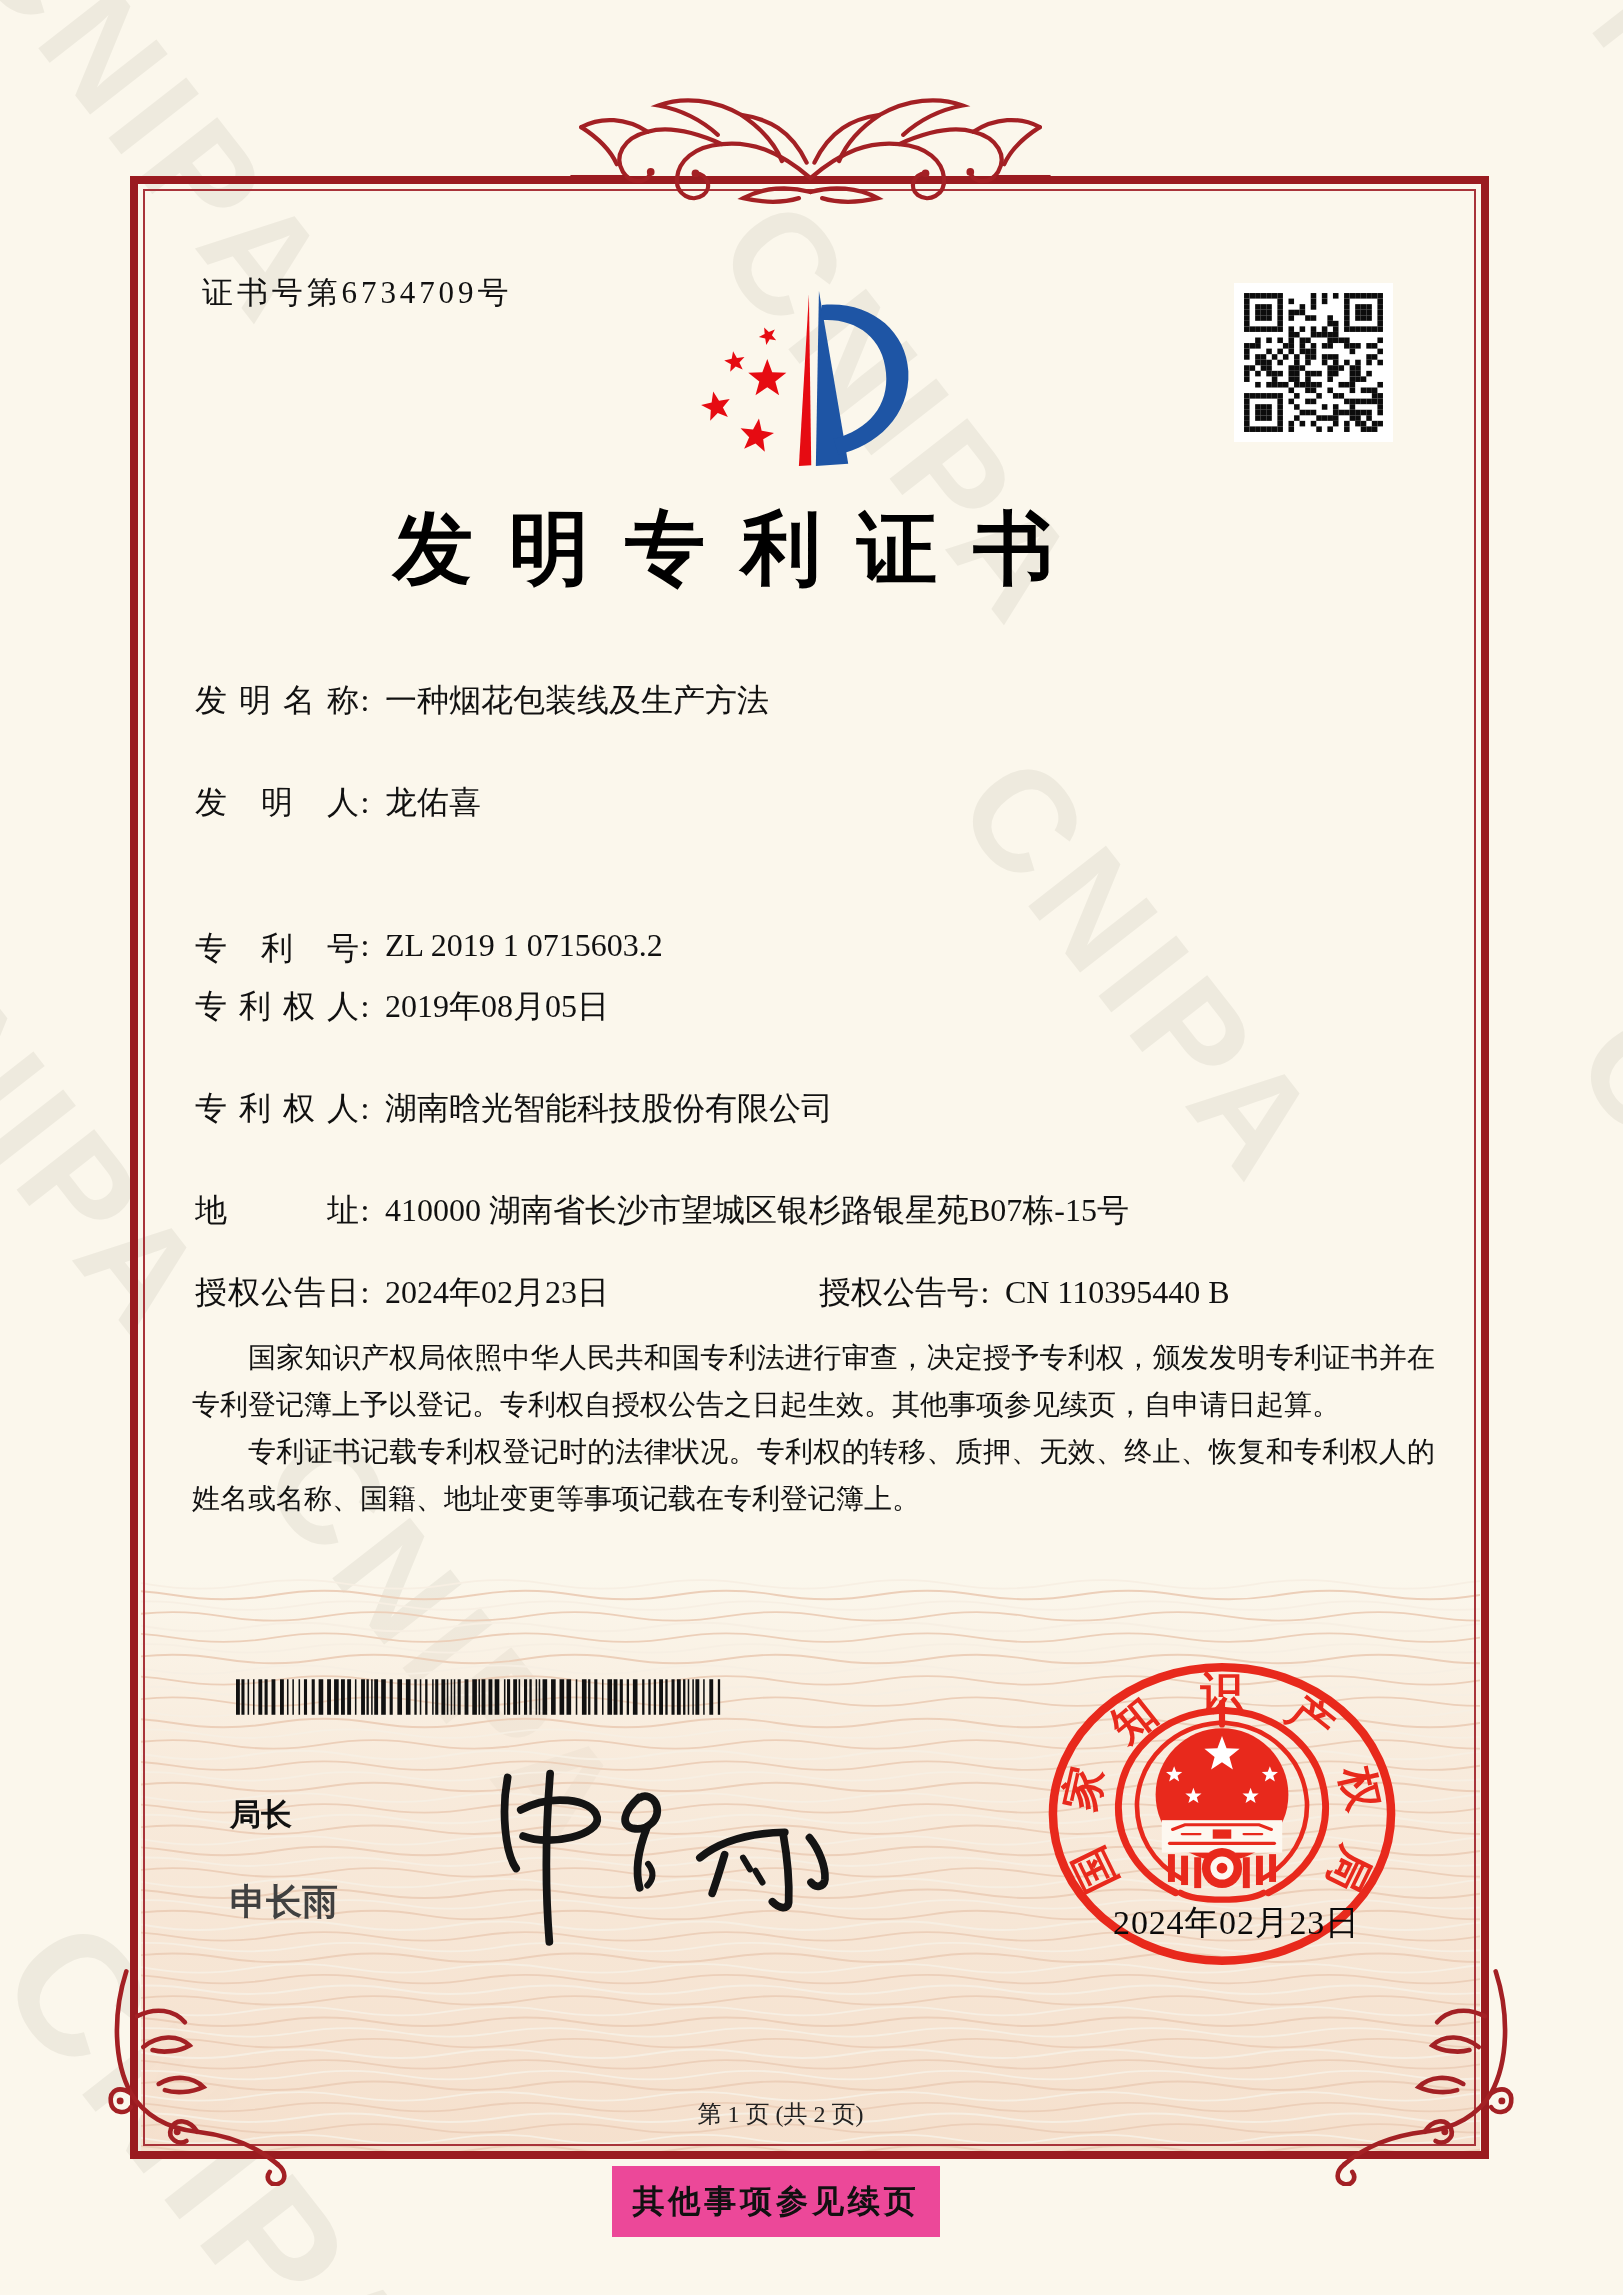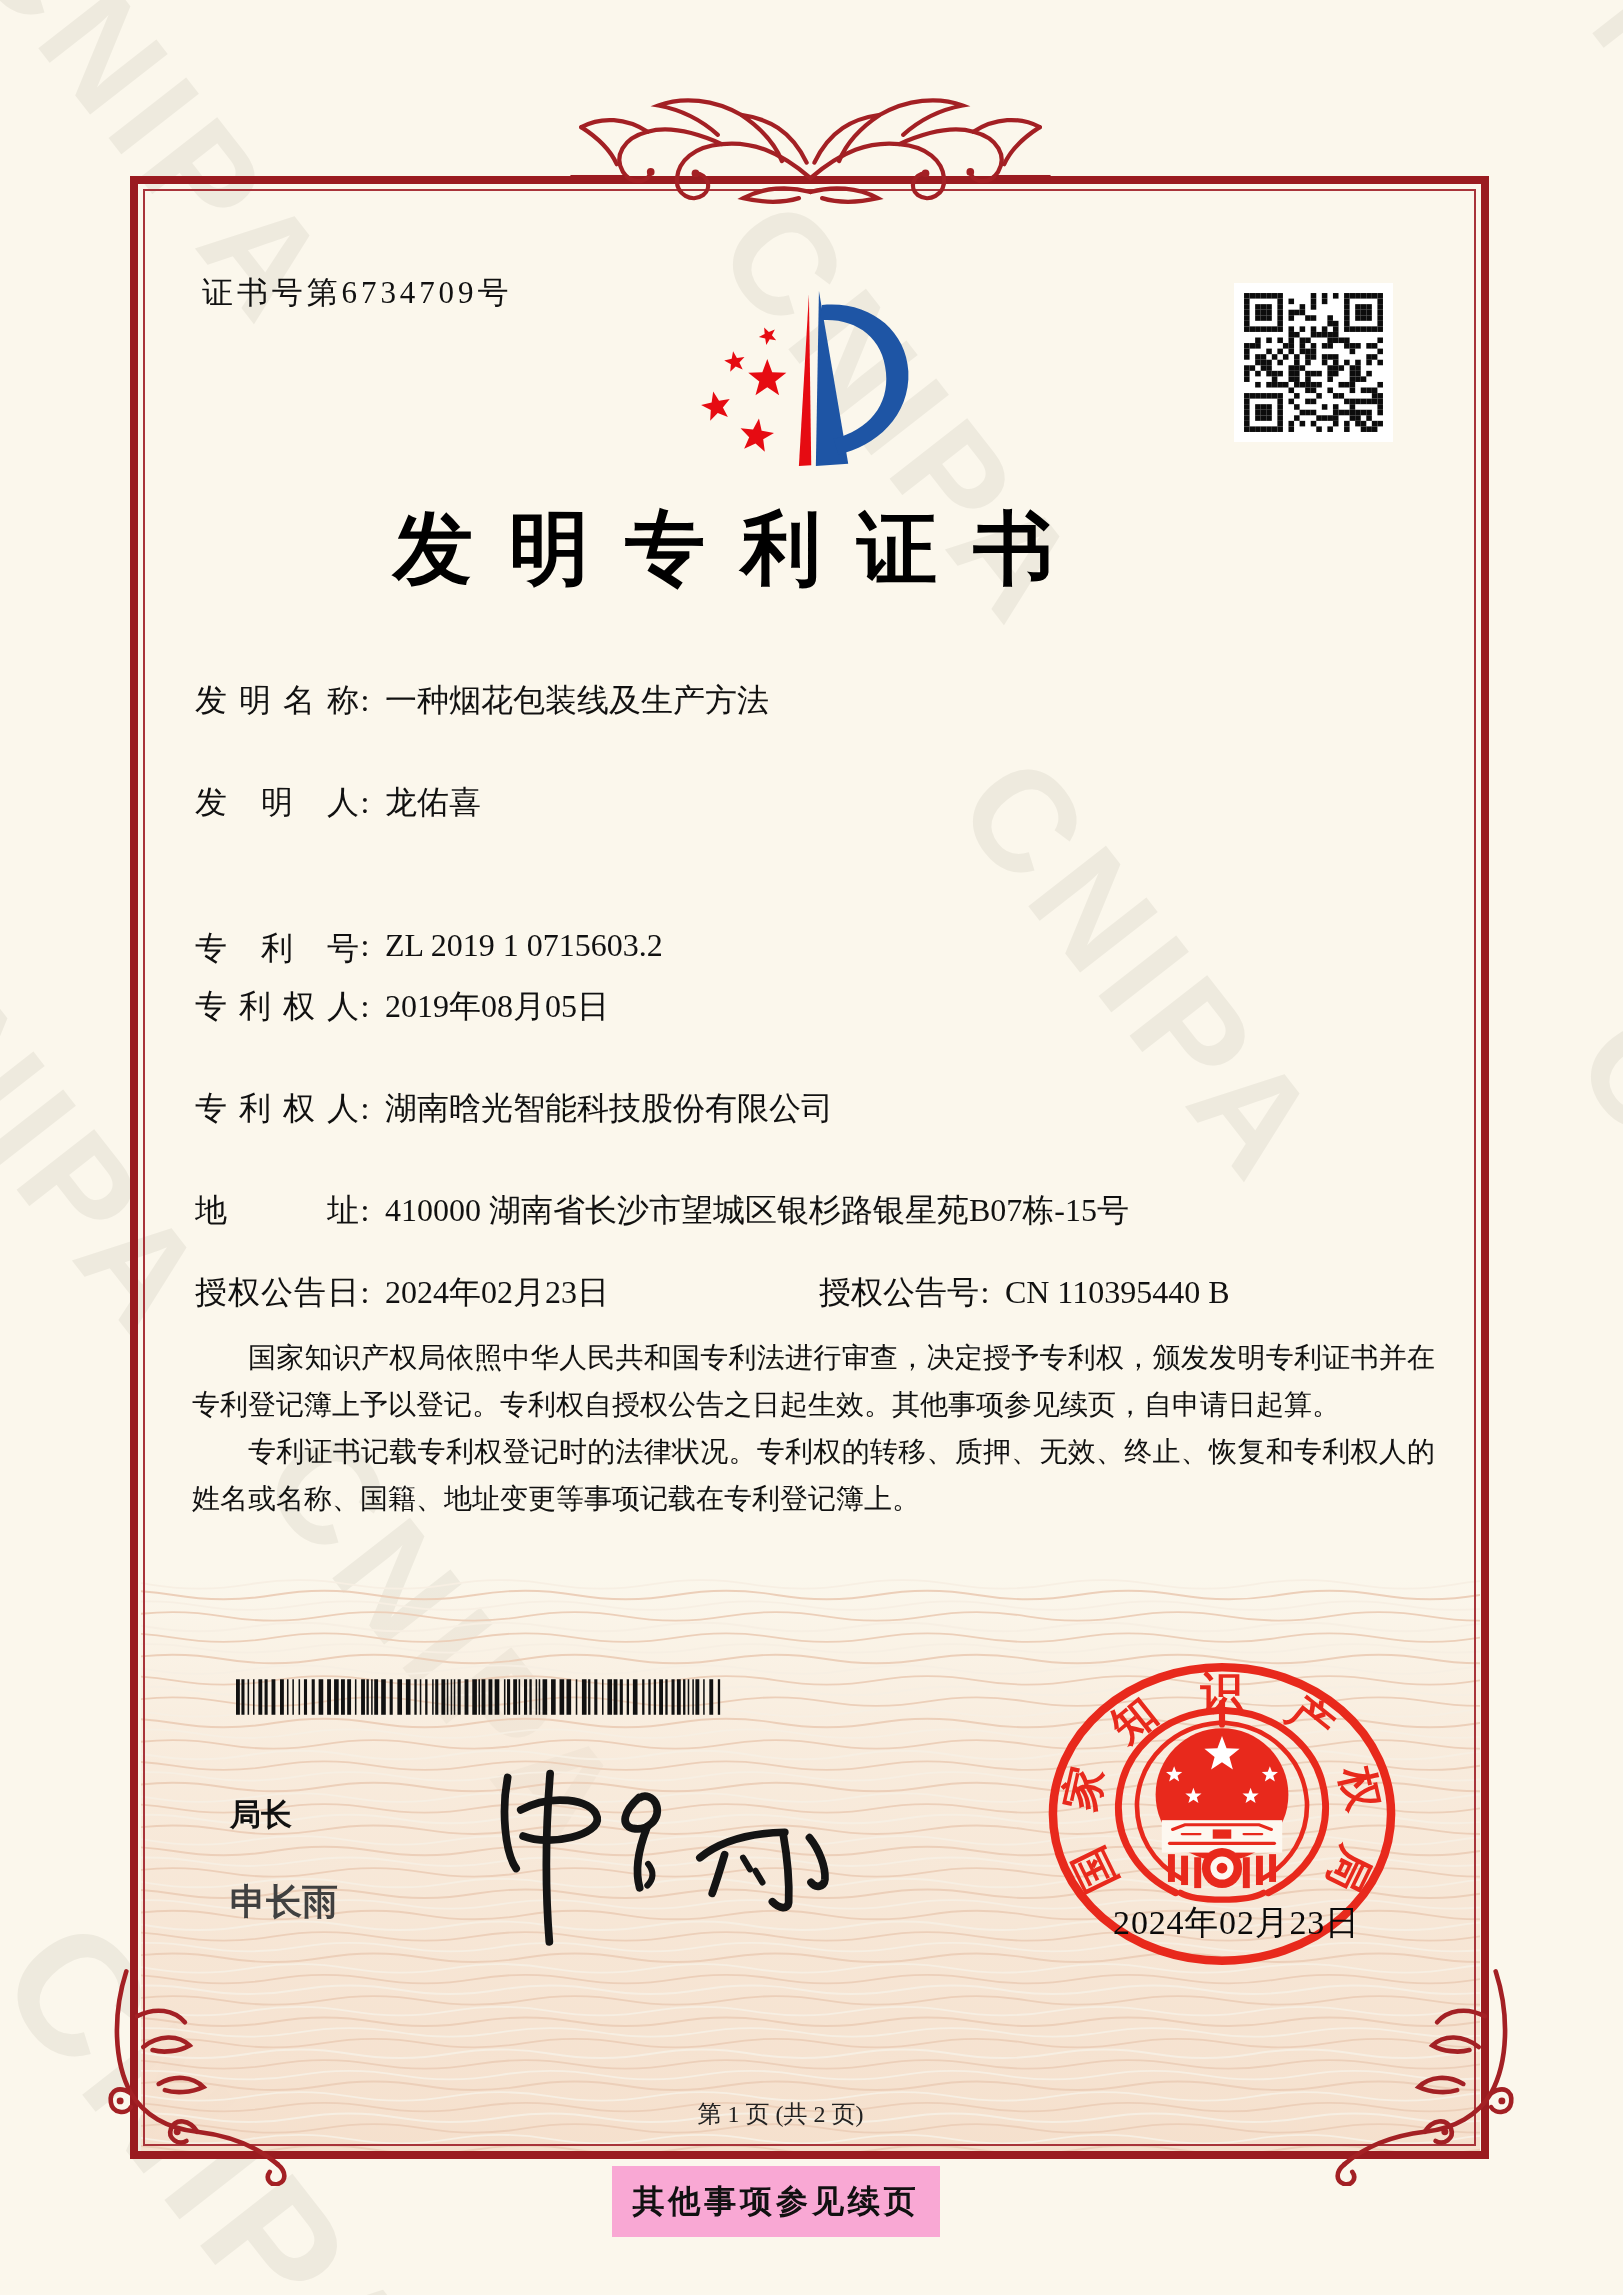--- a/index.html
+++ b/index.html
@@ -52,21 +52,21 @@
   .sig-name{left:230px;top:1878px;font-size:36px;font-weight:bold;
     font-family:"Liberation Sans","DejaVu Sans",sans-serif;color:#404040;}
   .seal-date{
     left:1105px;top:1900px;width:263px;text-align:center;
     font-size:34px;color:#0a0a0a;letter-spacing:0.8px;white-space:nowrap;
   }
   .page-info{
     left:0;top:2098px;width:1561px;text-align:center;font-size:24px;color:#222;
   }
   .note-box{
-    left:612px;top:2166px;width:328px;height:71px;background:#f9a8d4;
+    left:612px;top:2166px;width:328px;height:71px;background:#ec4899;
     display:flex;align-items:center;justify-content:center;
   }
   .note-text{font-size:32px;font-weight:bold;letter-spacing:3.9px;color:#111;}
   svg{display:block;}
 </style>
 </head>
 <body>
 
 <div class="wm" style="left:-93px;top:31px;">CNIPA</div>
 <div class="wm" style="left:1461px;top:15.5px;">CNIPA</div>

